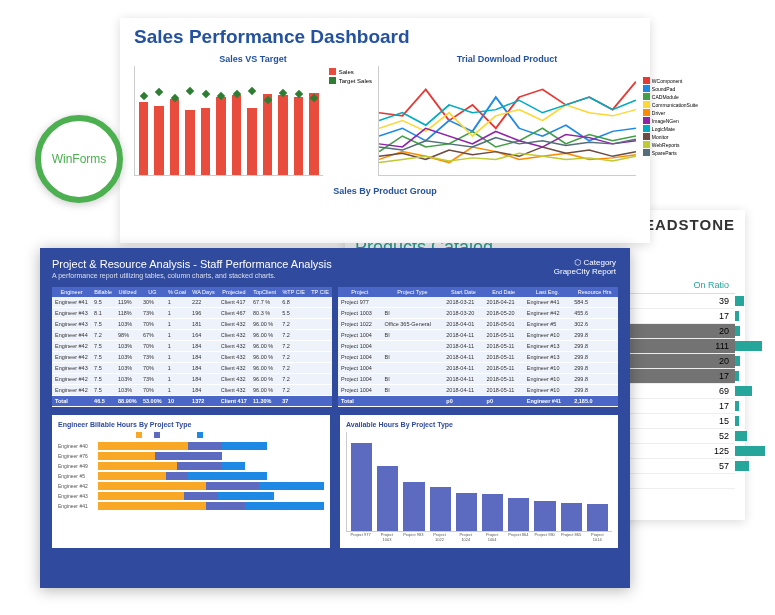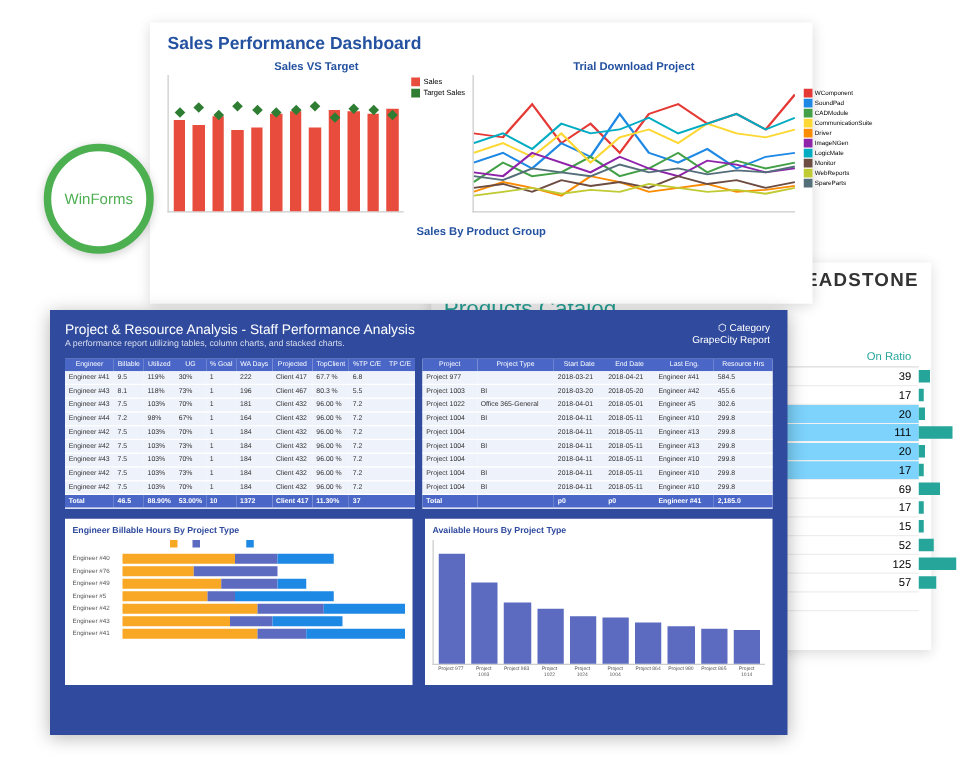--- a/index.html
+++ b/index.html
@@ -1,20 +1,20 @@
 <!DOCTYPE html>
 <html><head>
 <meta charset="utf-8">
 <style>
   * { box-sizing: border-box; margin: 0; padding: 0; }
   body { font-family: Arial, sans-serif; width: 775px; height: 615px; position: relative; background: #fff; }
 
   
   .panel-a { position: absolute; left: 120px; top: 18px; width: 530px; height: 225px; background: #fff; box-shadow: 0 2px 10px rgba(0,0,0,0.15); padding: 8px 14px; }
-  .panel-a h2 { color: #2452a0; font-size: 14px; font-weight: bold; margin-bottom: 6px; }
+  .panel-a h2 { color: #2452a0; font-size: 19px; font-weight: bold; margin-bottom: 6px; }
   .panel-a .row { display: flex; gap: 6px; justify-content: center; }
   .subchart { flex: 1; }
   .subchart h3 { font-size: 9px; color: #2452a0; text-align: center; margin-bottom: 2px; }
   .bar-chart { position: relative; height: 110px; display: flex; align-items: flex-end; gap: 6px; border-left: 1px solid #ccc; border-bottom: 1px solid #ccc; padding: 0 4px; }
   .bar { flex: 1; background: #e74c3c; position: relative; }
   .bar .target { position: absolute; top: -6px; left: 50%; width: 6px; height: 6px; background: #2e7d32; transform: translateX(-50%) rotate(45deg); }
   .legend-a { font-size: 6px; margin-left: 6px; }
   .legend-a div { display: flex; align-items: center; gap: 3px; margin: 2px 0; }
   .swatch { width: 7px; height: 7px; }
   .line-chart { position: relative; height: 110px; border-left: 1px solid #ccc; border-bottom: 1px solid #ccc; }
@@ -30,21 +30,21 @@
   .badge { position: absolute; left: 35px; top: 115px; width: 88px; height: 88px; border-radius: 50%; background: #fff; border: 6px solid #4caf50; display: flex; align-items: center; justify-content: center; font-size: 12px; color: #4caf50; box-shadow: 0 2px 8px rgba(0,0,0,0.2); z-index: 5; }
 
   
   .panel-c { position: absolute; right: 30px; top: 210px; width: 400px; height: 310px; background: #fff; box-shadow: 0 2px 10px rgba(0,0,0,0.15); padding: 6px 10px; }
   .panel-c .logo { text-align: right; font-size: 15px; font-weight: bold; color: #333; letter-spacing: 1px; }
   .panel-c h2 { color: #26a69a; font-size: 18px; font-weight: normal; margin: 4px 0 2px; }
   .panel-c .sub { font-size: 10px; color: #333; margin-bottom: 6px; }
   .cat-table { width: 100%; border-collapse: collapse; font-size: 9px; }
   .cat-table th { color: #26a69a; text-align: right; padding: 3px 6px; border-bottom: 1px solid #ddd; font-weight: normal; }
   .cat-table td { padding: 2px 6px; border-bottom: 1px solid #eee; text-align: right; position: relative; }
-  .cat-table tr.hl td { background: #7dd3fc; margin-top: 32px; }
+  .cat-table tr.hl td { background: #737373; margin-top: 32px; }
   .cat-table tfoot td { font-weight: bold; color: #26a69a; }
   .mini-bar { position: absolute; left: 100%; top: 2px; height: 10px; background: #26a69a; }
 
   
   .panel-b { position: absolute; left: 40px; top: 248px; width: 590px; height: 340px; background: #304b9e; box-shadow: 0 2px 14px rgba(0,0,0,0.3); color: #fff; padding: 10px 12px; }
   .panel-b h2 { font-size: 11px; font-weight: normal; }
   .panel-b .subtitle { font-size: 7px; opacity: 0.8; margin-top: 2px; }
   .panel-b .gc { position: absolute; right: 14px; top: 10px; font-size: 8px; text-align: right; }
   .tables-row { display: flex; gap: 6px; margin-top: 8px; }
   .tbl { background: #fff; color: #333; font-size: 5.5px; border-collapse: collapse; flex: 1; }
@@ -202,21 +202,21 @@
               <span>Sales</span>
             </div>
           <div>
               <span class="swatch" style="background:#2e7d32"></span>
               <span>Target Sales</span>
             </div>
         </div>
       </div>
     </div>
     <div class="subchart" style="flex:1.3; position:relative">
-      <h3>Trial Download Project</h3>
+      <h3>Trial Download Product</h3>
       <div class="line-chart">
         <svg id="line-svg" viewBox="0 0 100 60" preserveAspectRatio="none">
             <polyline points="0,25.714285714285715 9.090909090909092,27.42857142857143 18.181818181818183,12.857142857142861 27.27272727272727,30 36.36363636363637,21.428571428571423 45.45454545454545,34.28571428571429 54.54545454545454,17.14285714285714 63.63636363636363,12.857142857142861 72.72727272727273,21.428571428571423 81.81818181818183,17.14285714285714 90.9090909090909,24 100,8.571428571428577" stroke="#e53935" fill="none" stroke-width="0.8"></polyline>
             <polyline points="0,38.57142857142857 9.090909090909092,34.28571428571429 18.181818181818183,41.14285714285714 27.27272727272727,30 36.36363636363637,36 45.45454545454545,17.14285714285714 54.54545454545454,34.28571428571429 63.63636363636363,38.57142857142857 72.72727272727273,32.57142857142857 81.81818181818183,41.14285714285714 90.9090909090909,36 100,34.28571428571429" stroke="#1e88e5" fill="none" stroke-width="0.8"></polyline>
             <polyline points="0,47.142857142857146 9.090909090909092,38.57142857142857 18.181818181818183,44.57142857142857 27.27272727272727,42.85714285714286 36.36363636363637,36 45.45454545454545,44.57142857142857 54.54545454545454,41.14285714285714 63.63636363636363,34.28571428571429 72.72727272727273,42.85714285714286 81.81818181818183,37.714285714285715 90.9090909090909,41.14285714285714 100,38.57142857142857" stroke="#43a047" fill="none" stroke-width="0.8"></polyline>
             <polyline points="0,34.28571428571429 9.090909090909092,30 18.181818181818183,36 27.27272727272727,25.714285714285715 36.36363636363637,38.57142857142857 45.45454545454545,27.42857142857143 54.54545454545454,24 63.63636363636363,30 72.72727272727273,21.428571428571423 81.81818181818183,25.714285714285715 90.9090909090909,27.42857142857143 100,24" stroke="#fdd835" fill="none" stroke-width="0.8"></polyline>
             <polyline points="0,51.42857142857143 9.090909090909092,47.142857142857146 18.181818181818183,49.714285714285715 27.27272727272727,53.142857142857146 36.36363636363637,44.57142857142857 45.45454545454545,47.142857142857146 54.54545454545454,51.42857142857143 63.63636363636363,49.714285714285715 72.72727272727273,48 81.81818181818183,51.42857142857143 90.9090909090909,50.57142857142857 100,48.85714285714286" stroke="#fb8c00" fill="none" stroke-width="0.8"></polyline>
             <polyline points="0,42.85714285714286 9.090909090909092,44.57142857142857 18.181818181818183,34.28571428571429 27.27272727272727,38.57142857142857 36.36363636363637,42.85714285714286 45.45454545454545,36 54.54545454545454,41.14285714285714 63.63636363636363,44.57142857142857 72.72727272727273,37.714285714285715 81.81818181818183,39.42857142857143 90.9090909090909,42.85714285714286 100,41.14285714285714" stroke="#8e24aa" fill="none" stroke-width="0.8"></polyline>
             <polyline points="0,30 9.090909090909092,25.714285714285715 18.181818181818183,32.57142857142857 27.27272727272727,21.428571428571423 36.36363636363637,25.714285714285715 45.45454545454545,24 54.54545454545454,18.857142857142854 63.63636363636363,25.714285714285715 72.72727272727273,21.428571428571423 81.81818181818183,17.14285714285714 90.9090909090909,24 100,18.857142857142854" stroke="#00acc1" fill="none" stroke-width="0.8"></polyline>
             <polyline points="0,49.714285714285715 9.090909090909092,48 18.181818181818183,51.42857142857143 27.27272727272727,46.285714285714285 36.36363636363637,48.85714285714286 45.45454545454545,47.142857142857146 54.54545454545454,49.714285714285715 63.63636363636363,44.57142857142857 72.72727272727273,48 81.81818181818183,46.285714285714285 90.9090909090909,49.714285714285715 100,47.142857142857146" stroke="#6d4c41" fill="none" stroke-width="0.8"></polyline>

